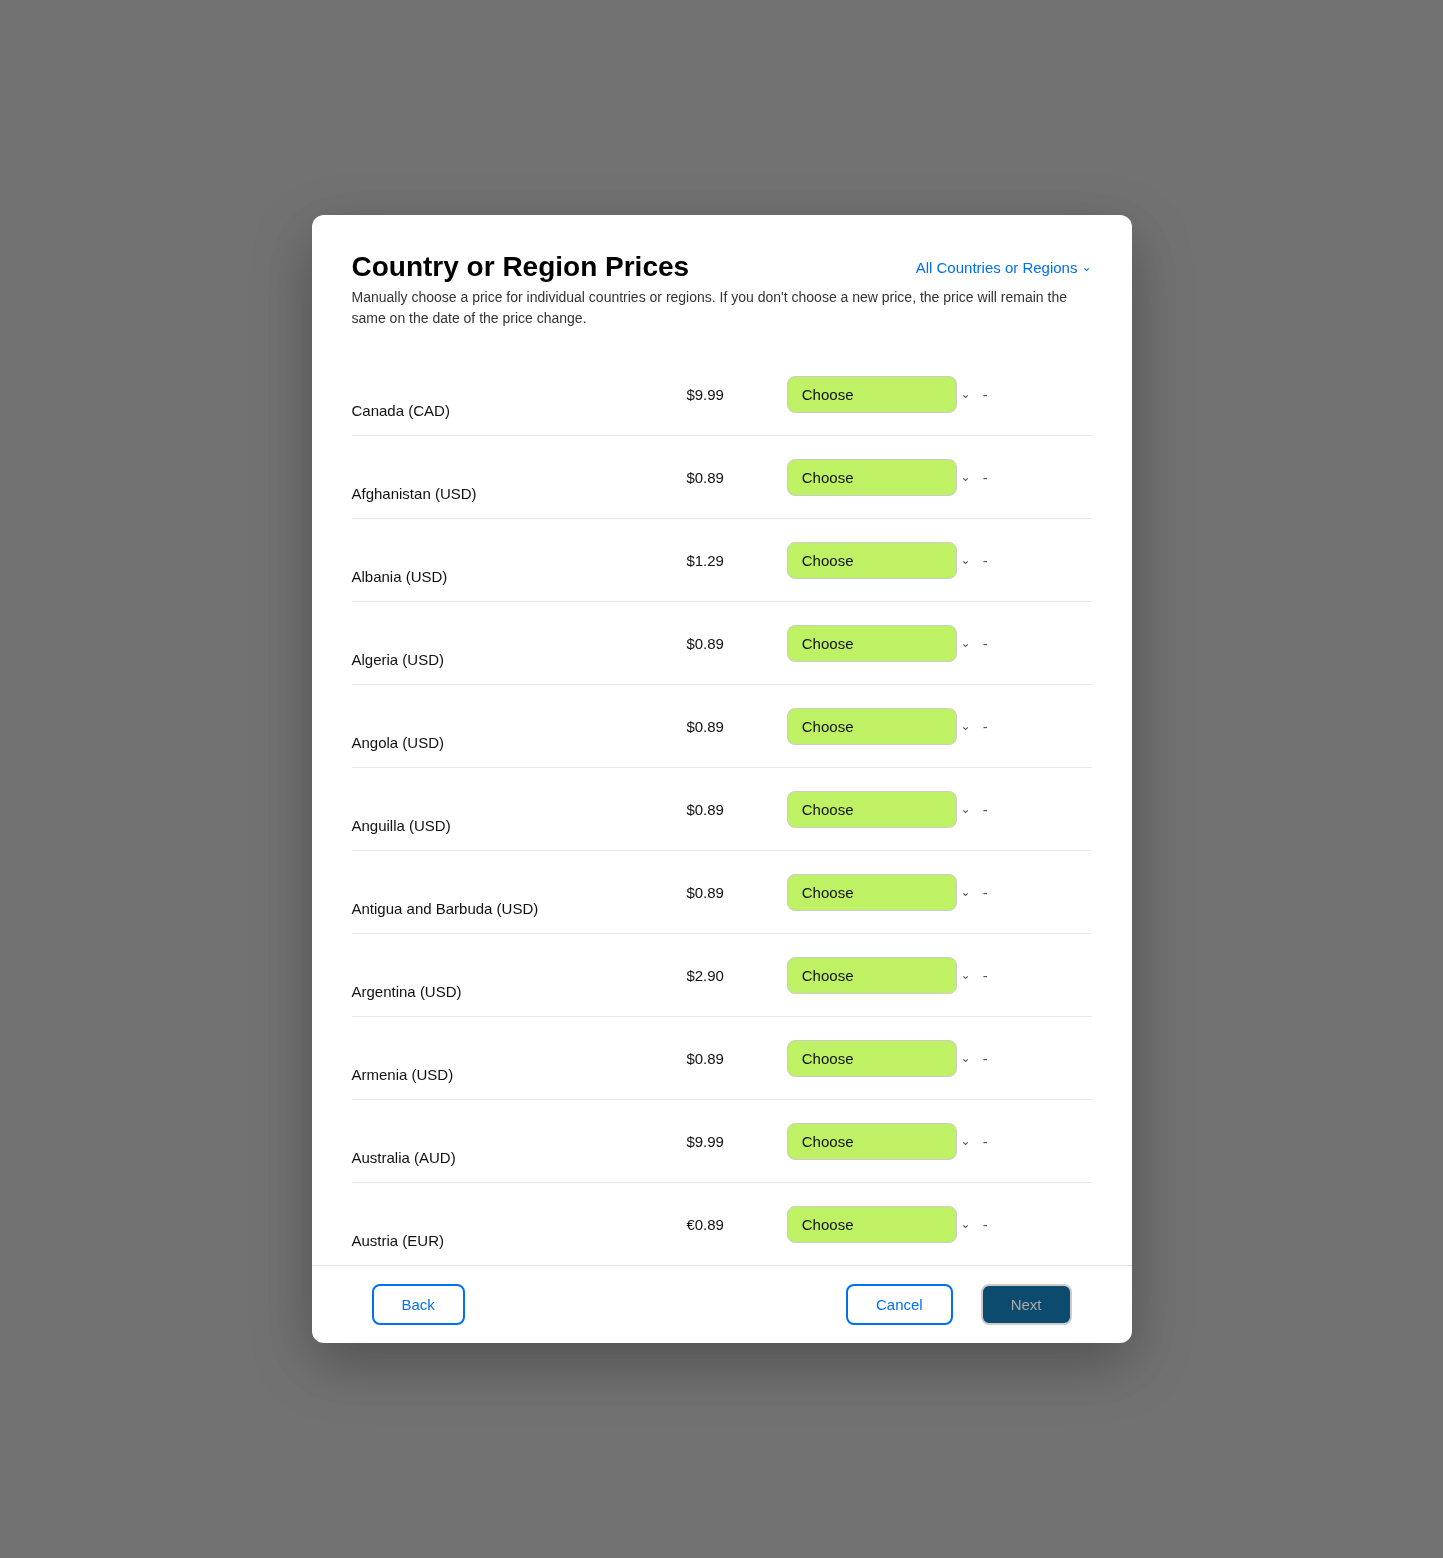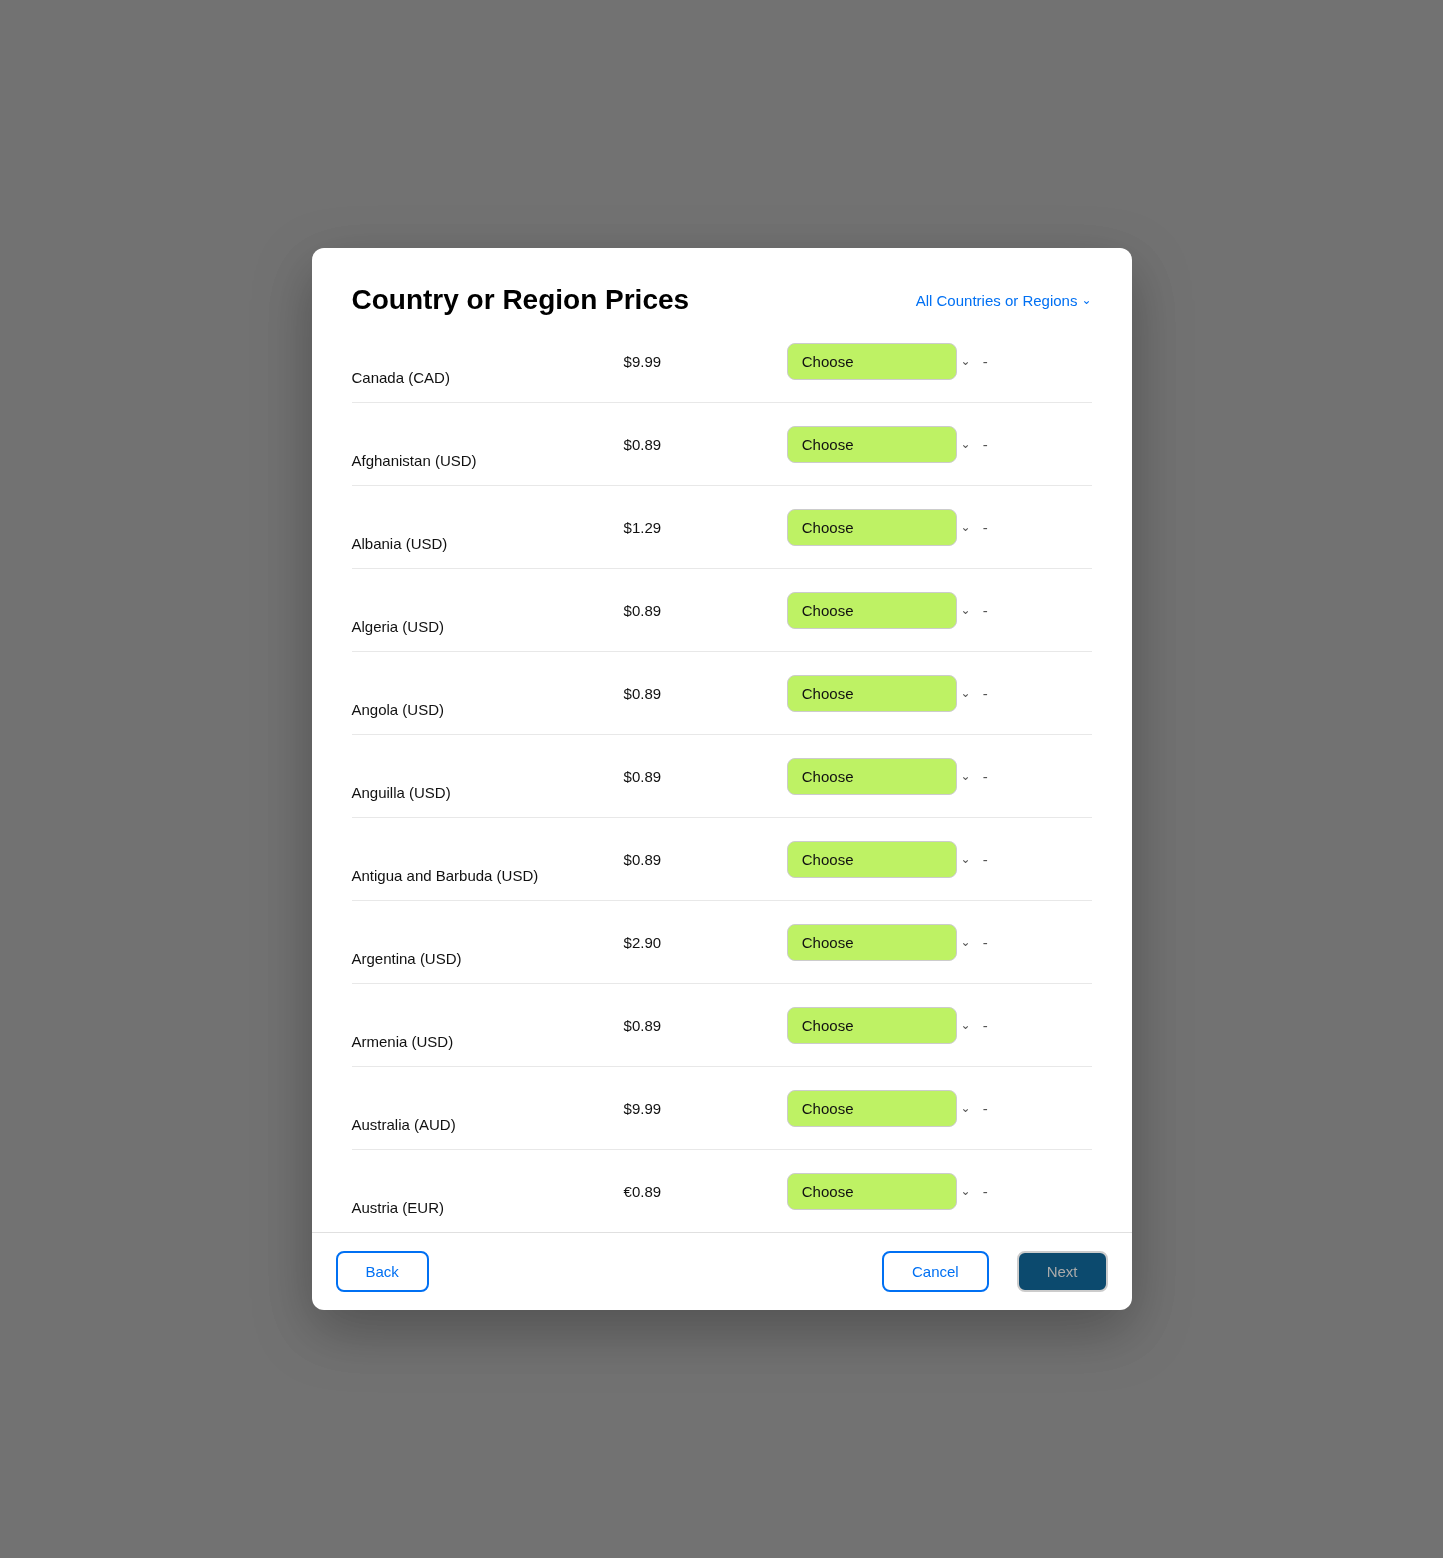--- a/index.html
+++ b/index.html
@@ -133,20 +133,21 @@
 
     .country-name {
       font-size: 15px;
       color: #111;
       margin-top: 33px;
     }
 
     .current-price {
       font-size: 15px;
       color: #111;
+      text-align: center;
     }
 
     .price-select-wrapper {
       position: relative;
       display: inline-block;
     }
 
     .price-select {
       appearance: none;
       -webkit-appearance: none;
@@ -170,21 +171,21 @@
       font-size: 12px;
       color: #555;
     }
 
     .difference {
       font-size: 15px;
       color: #555;
     }
 
     .modal-footer {
-      padding: 18px 24px;
+      padding: 18px 60px;
       border-top: 1px solid #e0e0e0;
       display: flex;
       align-items: center;
       justify-content: space-between;
       flex-shrink: 0;
     }
 
     .btn {
       padding: 10px 28px;
       font-size: 15px;
@@ -226,20 +227,21 @@
   <div class="modal">
 
     <div class="modal-header">
       <div class="modal-title-row">
         <h1 class="modal-title">Country or Region Prices</h1>
         <a class="filter-dropdown">
           <span>All Countries or Regions</span>
           <span class="chevron">⌄</span>
         </a>
       </div>
+      <p class="modal-description">Manually choose a price for individual countries or regions. If you don't choose a new price, the price will remain the same on the date of the price change.</p>
 
     </div>
 
     <div class="modal-body" id="rows-container">
     <div class="table-row">
       <span class="country-name">Canada (CAD)</span>
       <span class="current-price">$9.99</span>
       <div class="price-select-wrapper">
         <select class="price-select">
           <option value="">Choose</option>

